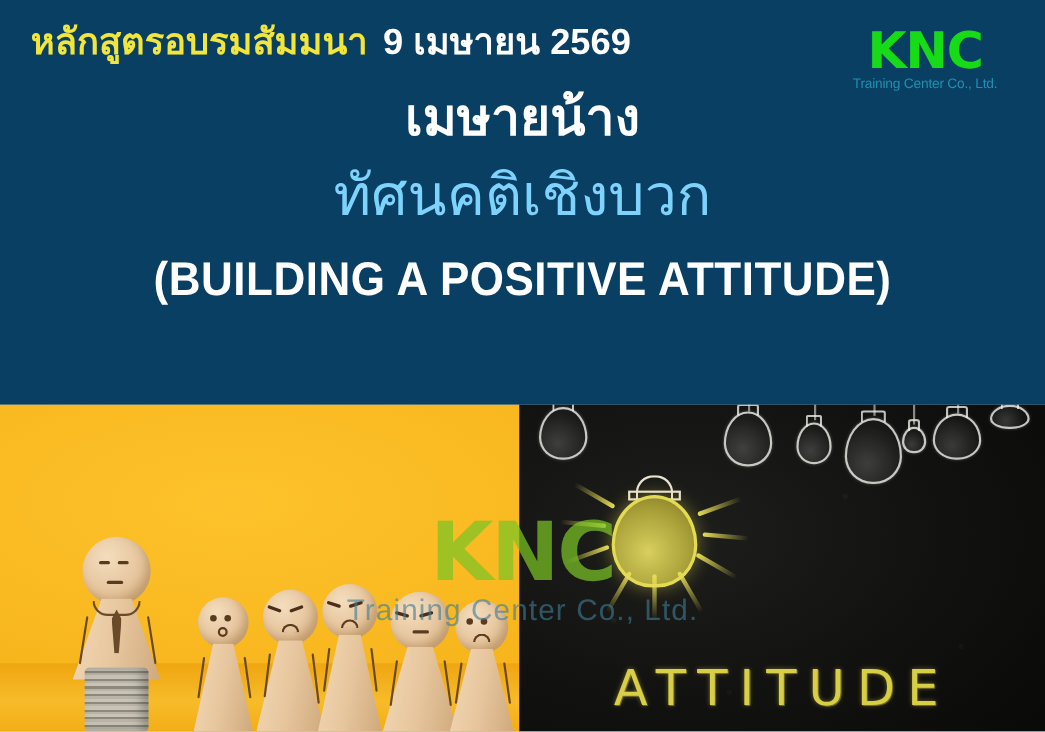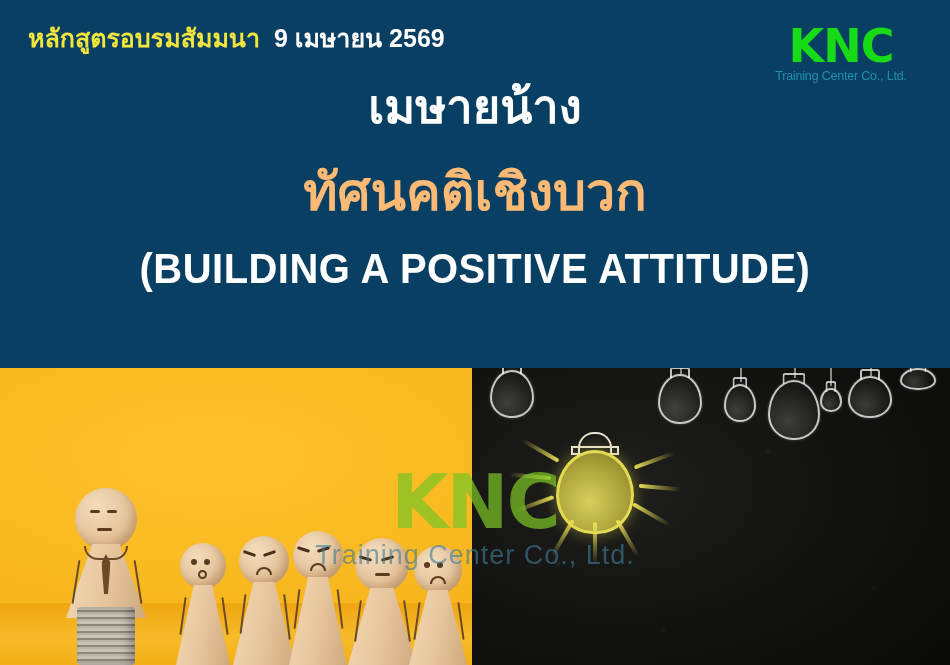--- a/index.html
+++ b/index.html
@@ -24,21 +24,21 @@
   }
 
   .banner-top-row {
     position:absolute; left:0; top:18px;
     width:950px; height:46px;
   }
 
   .course-line {
     position:absolute; left:28px; top:0px;
     white-space:nowrap;
-    font-size:25px;
+    font-size:33px;
     line-height:40px;
     font-weight:bold;
   }
   .course-label { color:#F2E63D; }
   .course-date  { color:#FFFFFF; margin-left:14px; }
 
   .logo-block {
     position:absolute; right:24px; top:6px;
     width:170px; text-align:center;
   }
@@ -63,25 +63,25 @@
     position:absolute; left:0; top:78px;
     width:950px; text-align:center;
   }
   .title-th1 {
     color:#FFFFFF;
     font-size:47px;
     line-height:58px;
     font-weight:bold;
   }
   .title-th2 {
-    color:#fdba74;
+    color:#7dd3fc;
     font-size:52px;
     line-height:72px;
-    font-weight:bold;
-    margin-top:20px;
+    font-weight:normal;
+    margin-top:6px;
   }
   .title-en {
     color:#FFFFFF;
     font-size:43px;
     line-height:56px;
     font-weight:bold;
     margin-top:12px;
     letter-spacing:0.5px;
     transform:scaleX(0.93);
     transform-origin:center;
@@ -390,20 +390,21 @@
         <div class="ray" style="transform:rotate(185deg) translateX(44px);"></div>
         <div class="ray" style="transform:rotate(210deg) translateX(42px);"></div>
         <div class="ray" style="transform:rotate(-20deg) translateX(42px);"></div>
         <div class="ray" style="transform:rotate(5deg) translateX(44px);"></div>
         <div class="ray" style="transform:rotate(30deg) translateX(44px);"></div>
         <div class="ray" style="transform:rotate(60deg) translateX(44px);"></div>
         <div class="ray" style="transform:rotate(90deg) translateX(40px);"></div>
         <div class="ray" style="transform:rotate(120deg) translateX(44px);"></div>
       </div>
 
+      <div class="attitude">ATTITUDE</div>
     </div>
   </div>
 
   <div class="watermark">
     <div class="wm-mark">KNC</div>
     <div class="wm-sub">Training Center Co., Ltd.</div>
   </div>
 
 </div>
 

